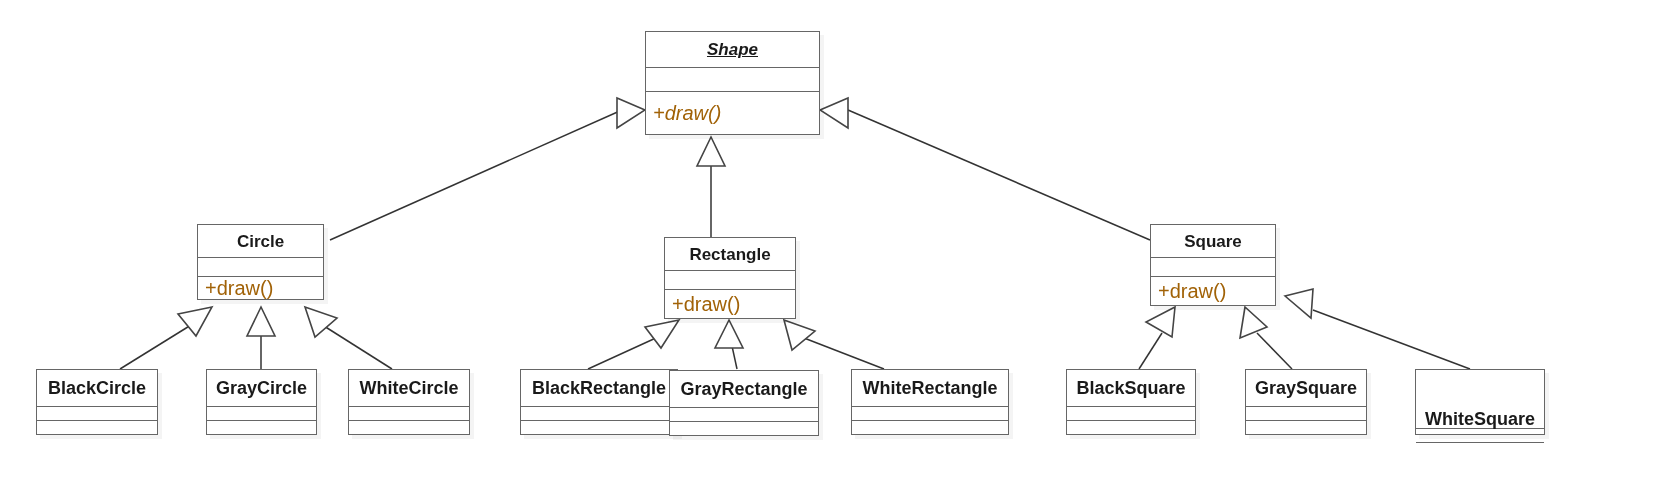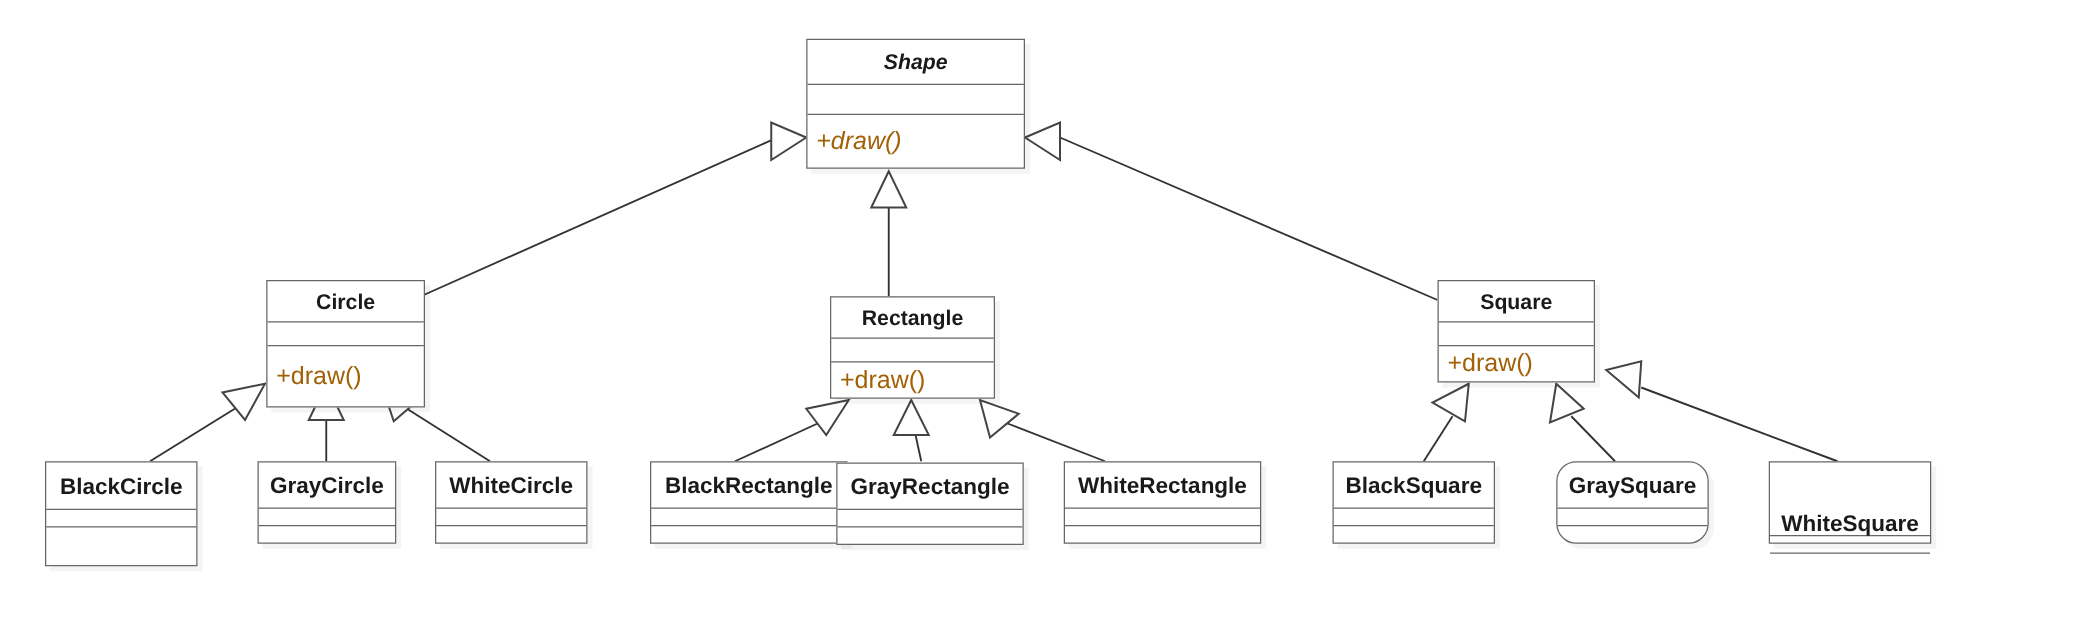--- a/index.html
+++ b/index.html
@@ -137,44 +137,44 @@
       <line x1="1292" y1="369" x2="1257" y2="333" stroke="#333333" stroke-width="1.5"></line>
       <polygon points="1245,307 1240,338 1267,327" fill="#ffffff" stroke="#444444" stroke-width="1.6" stroke-linejoin="miter"></polygon>
     </g>
     <g>
       <line x1="1470" y1="369" x2="1313" y2="310" stroke="#333333" stroke-width="1.5"></line>
       <polygon points="1285,296 1313,289 1311,318" fill="#ffffff" stroke="#444444" stroke-width="1.6" stroke-linejoin="miter"></polygon>
     </g>
   </svg>
 
   <div class="uml-class abstract" style="left:645px; top:31px; width:175px; height:104px;">
-    <div class="uml-name" style="height:36px;">Shape</div>
+    <div class="uml-name" style="height:36px;text-decoration:underline;">Shape</div>
     <div class="uml-attrs" style="height:24px;"></div>
     <div class="uml-ops">+draw()</div>
   </div>
 
-  <div class="uml-class" style="left:197px; top:224px; width:127px; height:102px;margin-left:16px;">
+  <div class="uml-class" style="left:197px; top:224px; width:127px; height:76px;">
     <div class="uml-name" style="height:33px;">Circle</div>
     <div class="uml-attrs" style="height:19px;"></div>
     <div class="uml-ops">+draw()</div>
   </div>
 
   <div class="uml-class" style="left:664px; top:237px; width:132px; height:82px;">
     <div class="uml-name" style="height:33px;">Rectangle</div>
     <div class="uml-attrs" style="height:19px;"></div>
     <div class="uml-ops">+draw()</div>
   </div>
 
   <div class="uml-class" style="left:1150px; top:224px; width:126px; height:82px;">
     <div class="uml-name" style="height:33px;">Square</div>
     <div class="uml-attrs" style="height:19px;"></div>
     <div class="uml-ops">+draw()</div>
   </div>
 
-  <div class="uml-class leaf" style="left:36px; top:369px; width:122px; height:84px;">
+  <div class="uml-class leaf" style="left:36px; top:369px; width:122px; height:66px;">
     <div class="uml-name" style="height:38px;">BlackCircle</div>
     <div class="uml-attrs" style="height:14px;"></div>
     <div class="uml-ops"></div>
   </div>
 
   <div class="uml-class leaf" style="left:206px; top:369px; width:111px; height:66px;">
     <div class="uml-name" style="height:38px;">GrayCircle</div>
     <div class="uml-attrs" style="height:14px;"></div>
     <div class="uml-ops"></div>
   </div>
@@ -202,21 +202,21 @@
     <div class="uml-attrs" style="height:14px;"></div>
     <div class="uml-ops"></div>
   </div>
 
   <div class="uml-class leaf" style="left:1066px; top:369px; width:130px; height:66px;">
     <div class="uml-name" style="height:38px;">BlackSquare</div>
     <div class="uml-attrs" style="height:14px;"></div>
     <div class="uml-ops"></div>
   </div>
 
-  <div class="uml-class leaf" style="left:1245px; top:369px; width:122px; height:66px;border-radius:16px;">
+  <div class="uml-class leaf" style="left:1245px; top:369px; width:122px; height:66px;">
     <div class="uml-name" style="height:38px;">GraySquare</div>
     <div class="uml-attrs" style="height:14px;"></div>
     <div class="uml-ops"></div>
   </div>
 
   <div class="uml-class leaf" style="left:1415px; top:369px; width:130px; height:66px;">
     <div class="uml-name" style="height:38px;margin-top:40px;">WhiteSquare</div>
     <div class="uml-attrs" style="height:14px;"></div>
     <div class="uml-ops"></div>
   </div>

